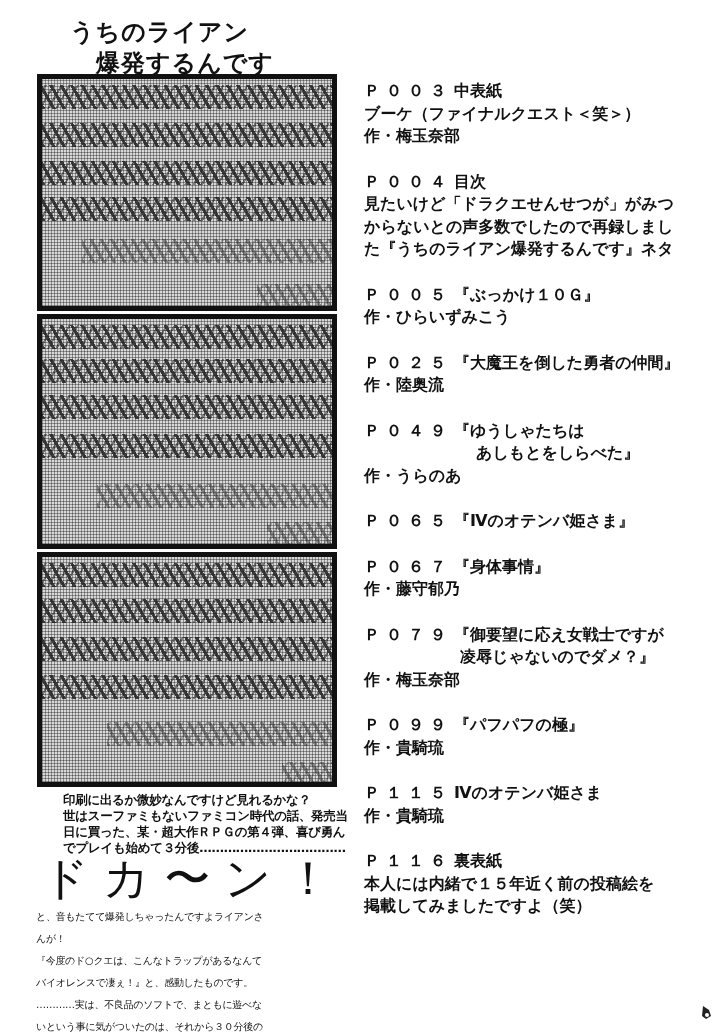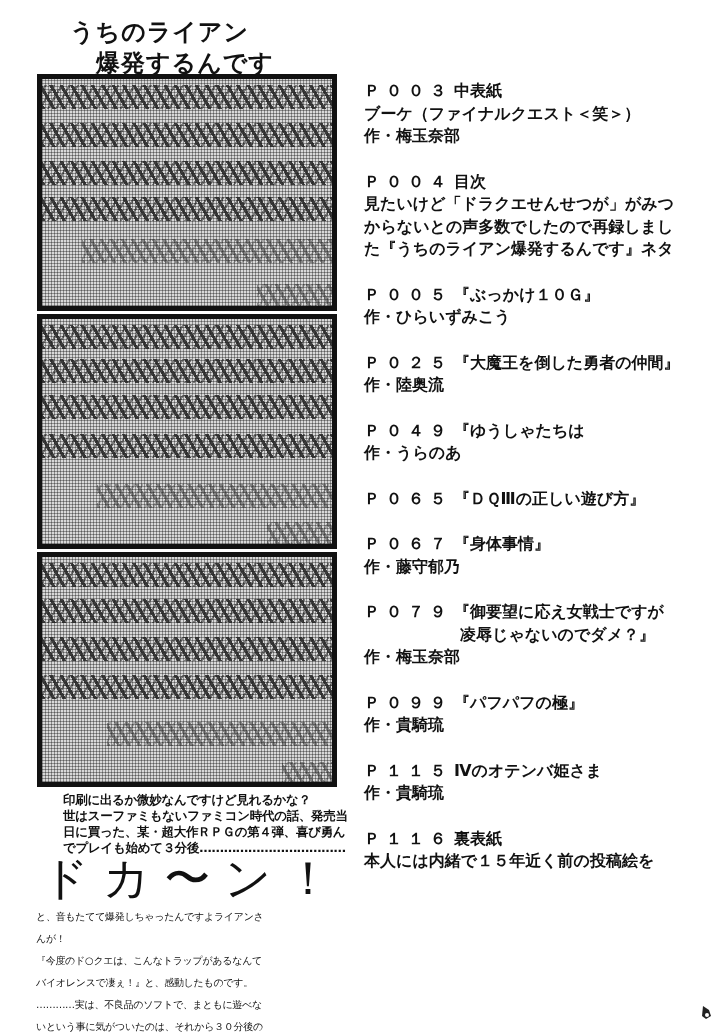--- a/index.html
+++ b/index.html
@@ -96,24 +96,25 @@
     <div class="entry">
       <div class="line"><span class="page">Ｐ００５</span><span>『ぶっかけ１０Ｇ』</span></div>
       <div class="line">作・ひらいずみこう</div>
     </div>
     <div class="entry">
       <div class="line"><span class="page">Ｐ０２５</span><span>『大魔王を倒した勇者の仲間』</span></div>
       <div class="line">作・陸奥流</div>
     </div>
     <div class="entry">
       <div class="line"><span class="page">Ｐ０４９</span><span>『ゆうしゃたちは</span></div>
+      <div class="line">　　　　　　　あしもとをしらべた』</div>
       <div class="line">作・うらのあ</div>
     </div>
     <div class="entry">
-      <div class="line"><span class="page">Ｐ０６５</span><span>『ＤＱⅢの正しい遊び方』</span></div>
+      <div class="line"><span class="page">Ｐ０６５</span><span>『Ⅳのオテンバ姫さま』</span></div>
     </div>
     <div class="entry">
       <div class="line"><span class="page">Ｐ０６７</span><span>『身体事情』</span></div>
       <div class="line">作・藤守郁乃</div>
     </div>
     <div class="entry">
       <div class="line"><span class="page">Ｐ０７９</span><span>『御要望に応え女戦士ですが</span></div>
       <div class="line">　　　　　　凌辱じゃないのでダメ？』</div>
       <div class="line">作・梅玉奈部</div>
     </div>
@@ -121,19 +122,20 @@
       <div class="line"><span class="page">Ｐ０９９</span><span>『パフパフの極』</span></div>
       <div class="line">作・貴騎琉</div>
     </div>
     <div class="entry">
       <div class="line"><span class="page">Ｐ１１５</span><span>Ⅳのオテンバ姫さま</span></div>
       <div class="line">作・貴騎琉</div>
     </div>
     <div class="entry">
       <div class="line"><span class="page">Ｐ１１６</span><span>裏表紙</span></div>
       <div class="line">本人には内緒で１５年近く前の投稿絵を</div>
+      <div class="line">掲載してみましたですよ（笑）</div>
     </div>
   </div>
 
 <svg class="mark" viewBox="0 0 14 16">
   <path d="M3 2 L9 6 L11 12 L6 15 L2 12 Z" fill="#222"></path>
   <circle cx="7" cy="11" r="2" fill="#fff"></circle>
 </svg>
 
 </body></html>

